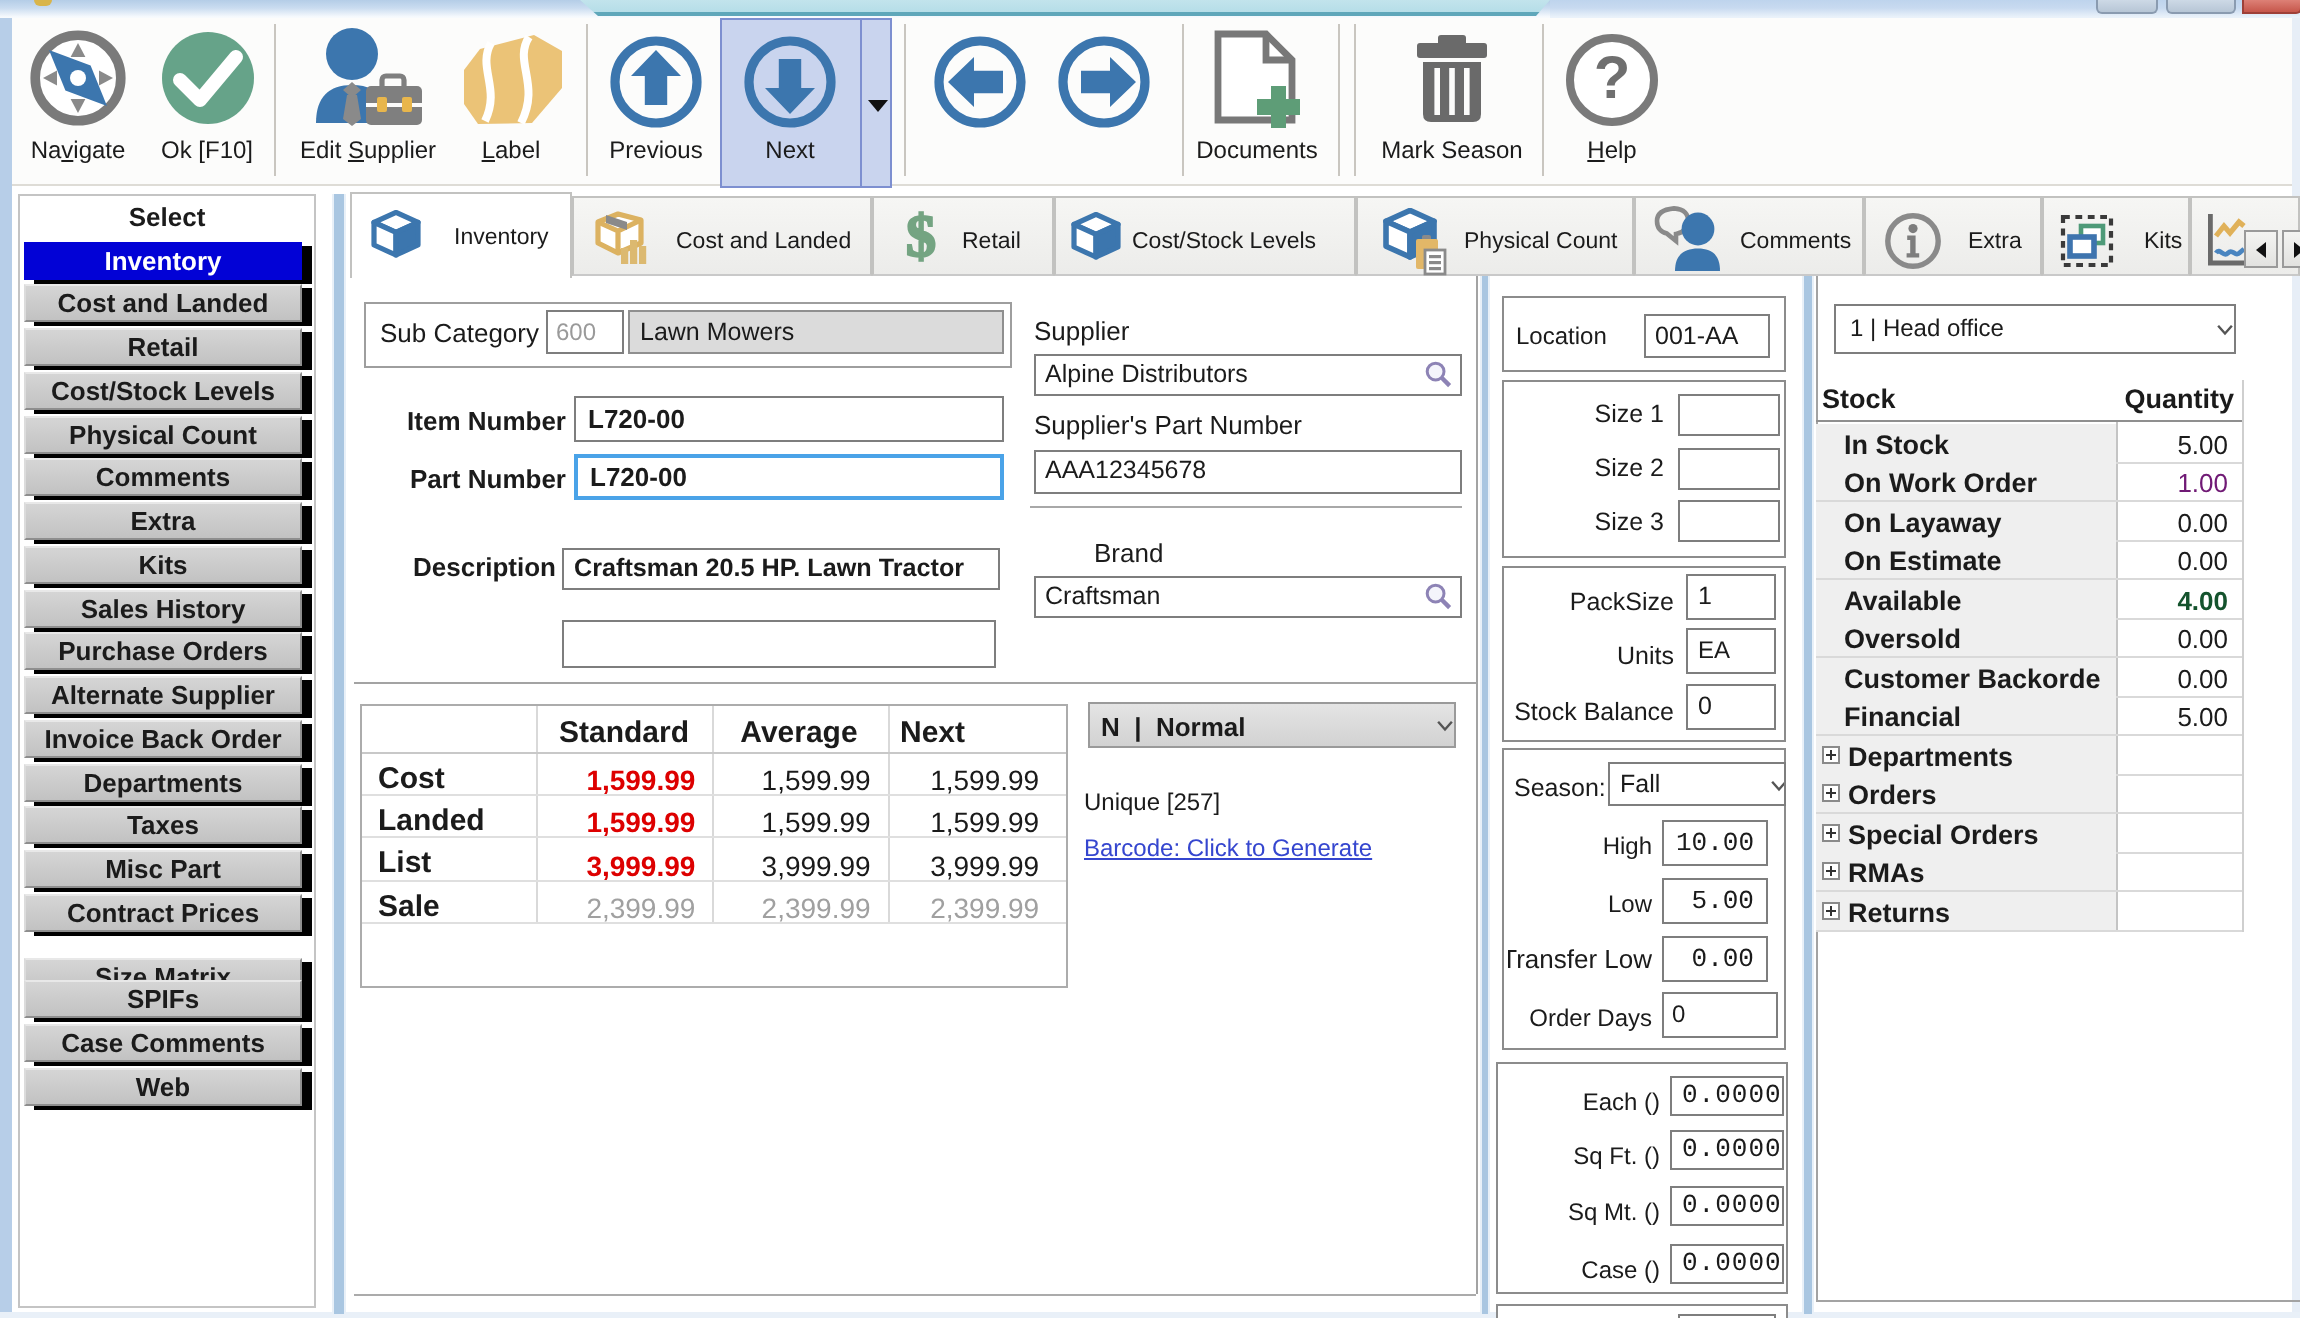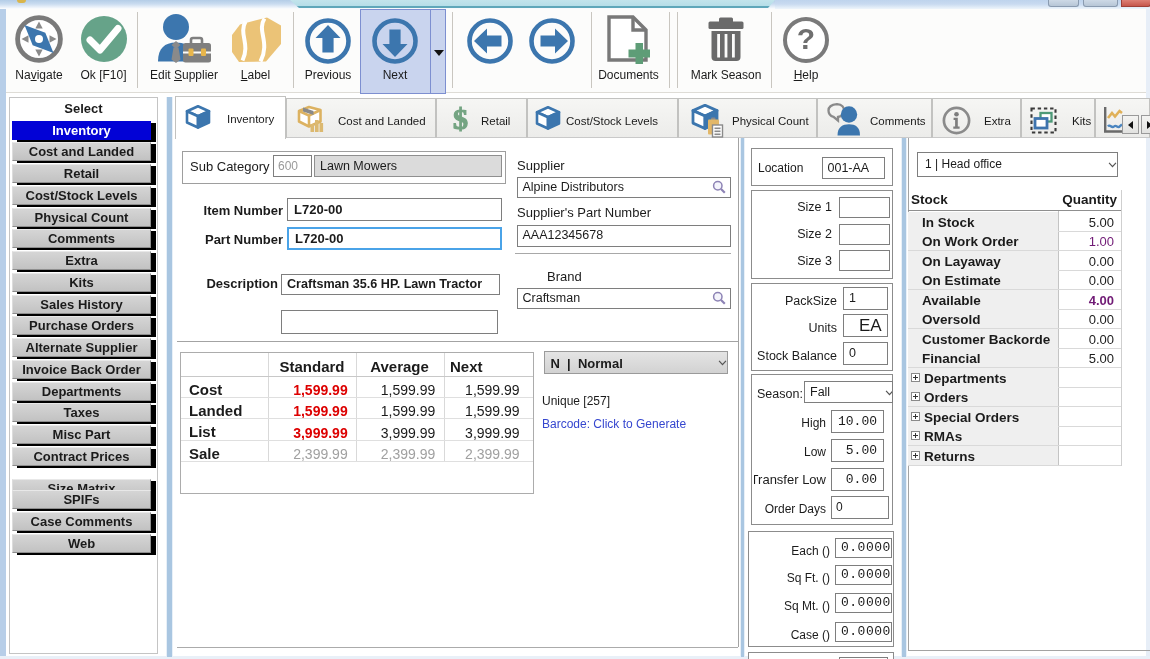--- a/index.html
+++ b/index.html
@@ -256,21 +256,21 @@
 <div class="ab" style="left:177px;top:647px;width:561px;height:1px;background:#ababab"></div>
 <div class="gb" style="left:182px;top:151px;width:324px;height:33px;border-color:#9e9e9e"></div>
 <div class="lbl" style="left:190px;top:159px;font-size:13px">Sub Category</div>
 <div class="inp" style="left:273px;top:155px;width:39px;height:22px;line-height:20px;color:#9a9a9a;padding-left:4px">600</div>
 <div class="inp" style="left:314px;top:155px;width:188px;height:22px;line-height:20px;background:#dbdbdb;border-color:#8f8f8f;font-size:12.5px">Lawn Mowers</div>
 <div class="rlbl" style="left:160px;top:203px;width:123px;font-weight:bold;font-size:13px">Item Number</div>
 <div class="inp" style="left:287px;top:198px;width:215px;height:23px;line-height:21px;font-weight:bold;font-size:13px;padding-left:6px">L720-00</div>
 <div class="rlbl" style="left:160px;top:232px;width:123px;font-weight:bold;font-size:13px">Part Number</div>
 <div class="inp" style="left:287px;top:227px;width:215px;height:23px;line-height:19px;font-weight:bold;font-size:13px;padding-left:6px;border:2px solid #4aa3e8">L720-00</div>
 <div class="rlbl" style="left:160px;top:276px;width:118px;font-weight:bold;font-size:13px">Description</div>
-<div class="inp" style="left:281px;top:273.5px;width:219px;height:21.5px;line-height:19.5px;font-weight:bold;font-size:12.6px;padding-left:5px">Craftsman 35.6 HP. Lawn Tractor</div>
+<div class="inp" style="left:281px;top:273.5px;width:219px;height:21.5px;line-height:19.5px;font-weight:bold;font-size:12.6px;padding-left:5px">Craftsman 20.5 HP. Lawn Tractor</div>
 <div class="inp" style="left:281px;top:310px;width:217px;height:24px"></div>
 <div class="lbl" style="left:517px;top:158px;font-size:13px">Supplier</div>
 <div class="inp" style="left:516.5px;top:176.5px;width:214.5px;height:21.5px;line-height:19px;font-size:12.5px">Alpine Distributors</div>
 <div class="ab" style="left:712px;top:180px"><svg width="14" height="14" viewBox="0 0 14 14">
 <circle cx="5.8" cy="5.8" r="4.2" fill="#f4f4fb" stroke="#8d83b5" stroke-width="1.5"></circle>
 <line x1="9" y1="9" x2="12.8" y2="12.8" stroke="#8d83b5" stroke-width="2.2"></line>
     </svg></div>
 <div class="lbl" style="left:517px;top:205px;font-size:13px">Supplier's Part Number</div>
 <div class="inp" style="left:516.5px;top:225px;width:214.5px;height:21.5px;line-height:19px;font-size:12.5px">AAA12345678</div>
 <div class="ab" style="left:515px;top:252.5px;width:216px;height:1px;background:#a8a8a8"></div>
@@ -311,37 +311,37 @@
 </div>
 <div class="ab" style="left:543.5px;top:350.5px;width:184.5px;height:23px;background:linear-gradient(#e4e4e4,#d2d2d2);border:1px solid #9a9a9a">
 <div class="lbl" style="left:6px;top:4px;font-weight:bold;font-size:13px">N&nbsp; |&nbsp; Normal</div>
 <div class="ab" style="right:9px;top:8px">
       <svg class="chev" width="10" height="7" viewBox="0 0 10 7">
         <path d="M1 1 L5 5.5 L9 1" fill="none" stroke="#555" stroke-width="1.4"></path>
       </svg>
     </div>
   </div>
 <div class="lbl" style="left:542px;top:394px">Unique [257]</div>
-<div class="lbl" style="left:542px;top:416.5px;color:#3546cf;">Barcode: Click to Generate</div>
+<div class="lbl" style="left:542px;top:416.5px;color:#3546cf;text-decoration:underline">Barcode: Click to Generate</div>
 
 <div class="gb" style="left:750.5px;top:147.5px;width:142.5px;height:38px"></div>
 <div class="lbl" style="left:758px;top:161px">Location</div>
 <div class="inp" style="left:821.5px;top:156.5px;width:63.5px;height:22.5px;line-height:20px;padding-left:5px;font-size:12.5px">001-AA</div>
 <div class="gb" style="left:750.5px;top:189.5px;width:142.5px;height:89px"></div>
 <div class="rlbl" style="left:772px;top:200px;width:60px;font-size:12.5px">Size 1</div>
 <div class="inp" style="left:838.5px;top:197px;width:51px;height:21px"></div>
 <div class="rlbl" style="left:772px;top:227px;width:60px;font-size:12.5px">Size 2</div>
 <div class="inp" style="left:838.5px;top:223.5px;width:51px;height:21px"></div>
 <div class="rlbl" style="left:772px;top:253.5px;width:60px;font-size:12.5px">Size 3</div>
 <div class="inp" style="left:838.5px;top:250px;width:51px;height:21px"></div>
 <div class="gb" style="left:750.5px;top:282.5px;width:142.5px;height:88px"></div>
 <div class="rlbl" style="left:758px;top:293.5px;width:79px;font-size:12.5px">PackSize</div>
 <div class="inp" style="left:843px;top:287px;width:45px;height:23px;line-height:21px;padding-left:5px;font-size:12.5px">1</div>
 <div class="rlbl" style="left:758px;top:320.5px;width:79px;font-size:12.5px">Units</div>
-<div class="inp" style="left:843px;top:314px;width:45px;height:23px;line-height:21px;padding-left:15px;font-size:17px">EA</div>
+<div class="inp" style="left:843px;top:314px;width:45px;height:23px;line-height:21px;padding-left:5px;font-size:12px">EA</div>
 <div class="rlbl" style="left:752px;top:348.5px;width:85px;font-size:12.5px">Stock Balance</div>
 <div class="inp" style="left:843px;top:342px;width:45px;height:23px;line-height:21px;padding-left:5px;font-size:12.5px">0</div>
 <div class="gb" style="left:750.5px;top:373.5px;width:142.5px;height:151.5px"></div>
 <div class="lbl" style="left:757px;top:387px;font-size:12.5px">Season:</div>
 <div class="inp" style="left:804px;top:380.5px;width:89px;height:22.5px;line-height:20px;padding-left:5px;font-size:12.5px">Fall
 <div class="ab" style="right:7px;top:8px">
       <svg class="chev" width="10" height="7" viewBox="0 0 10 7">
         <path d="M1 1 L5 5.5 L9 1" fill="none" stroke="#555" stroke-width="1.4"></path>
       </svg>
     </div></div>
@@ -391,21 +391,21 @@
 <div class="ab" style="left:908px;top:250.5px;width:150px;height:19.0px;background:#efefef"></div>
 <div class="lbl" style="left:922px;top:253.5px;font-weight:bold;font-size:13.5px">On Layaway</div>
 <div class="rlbl" style="left:1040px;top:253.5px;width:74px;font-size:13px;color:#1b1b1b;font-weight:normal">0.00</div>
 <div class="ab" style="left:908px;top:269.5px;width:213px;height:1px;background:#d9d9d9"></div>
 <div class="ab" style="left:908px;top:270.0px;width:150px;height:19.0px;background:#efefef"></div>
 <div class="lbl" style="left:922px;top:273.0px;font-weight:bold;font-size:13.5px">On Estimate</div>
 <div class="rlbl" style="left:1040px;top:273.0px;width:74px;font-size:13px;color:#1b1b1b;font-weight:normal">0.00</div>
 <div class="ab" style="left:908px;top:289.0px;width:213px;height:1px;background:#d9d9d9"></div>
 <div class="ab" style="left:908px;top:289.5px;width:150px;height:19.0px;background:#efefef"></div>
 <div class="lbl" style="left:922px;top:292.5px;font-weight:bold;font-size:13.5px">Available</div>
-<div class="rlbl" style="left:1040px;top:292.5px;width:74px;font-size:13px;color:#701a75;font-weight:bold">4.00</div>
+<div class="rlbl" style="left:1040px;top:292.5px;width:74px;font-size:13px;color:#14532d;font-weight:bold">4.00</div>
 <div class="ab" style="left:908px;top:308.5px;width:213px;height:1px;background:#d9d9d9"></div>
 <div class="ab" style="left:908px;top:309.0px;width:150px;height:19.0px;background:#efefef"></div>
 <div class="lbl" style="left:922px;top:312.0px;font-weight:bold;font-size:13.5px">Oversold</div>
 <div class="rlbl" style="left:1040px;top:312.0px;width:74px;font-size:13px;color:#1b1b1b;font-weight:normal">0.00</div>
 <div class="ab" style="left:908px;top:328.0px;width:213px;height:1px;background:#d9d9d9"></div>
 <div class="ab" style="left:908px;top:328.5px;width:150px;height:19.0px;background:#efefef"></div>
 <div class="lbl" style="left:922px;top:331.5px;font-weight:bold;font-size:13.5px">Customer Backorde</div>
 <div class="rlbl" style="left:1040px;top:331.5px;width:74px;font-size:13px;color:#1b1b1b;font-weight:normal">0.00</div>
 <div class="ab" style="left:908px;top:347.5px;width:213px;height:1px;background:#d9d9d9"></div>
 <div class="ab" style="left:908px;top:348.0px;width:150px;height:19.0px;background:#efefef"></div>

